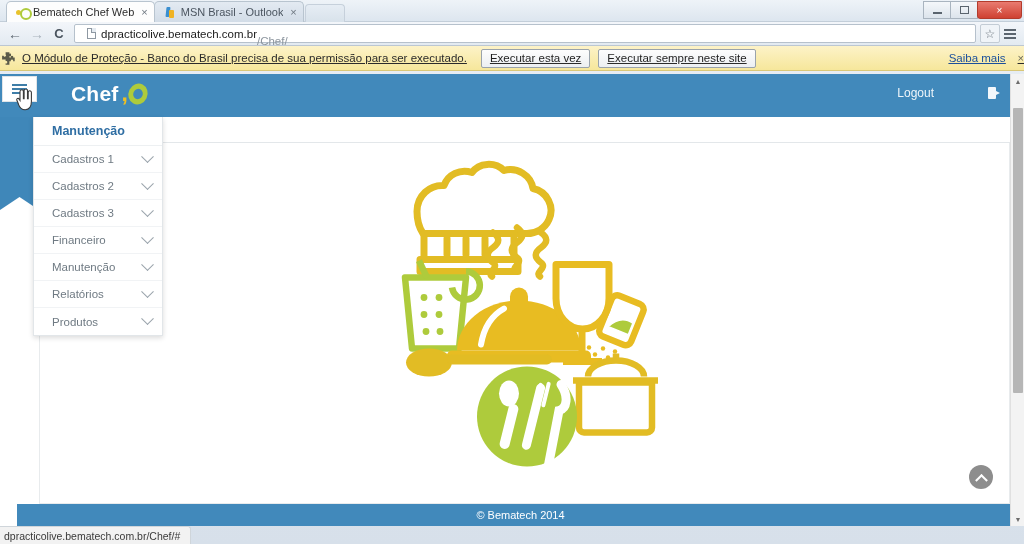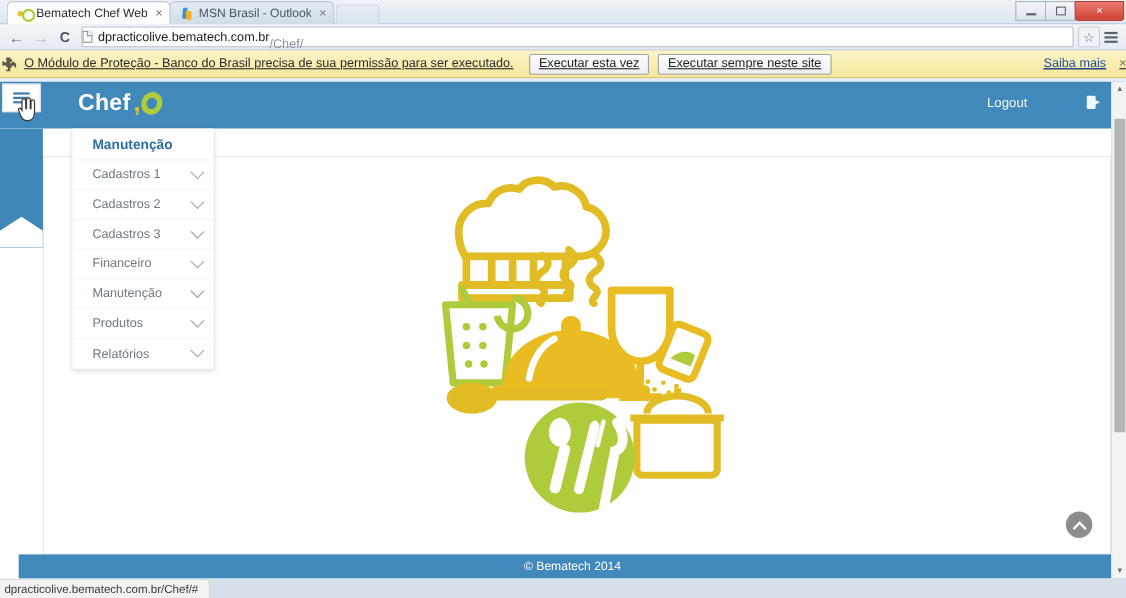--- a/index.html
+++ b/index.html
@@ -125,21 +125,21 @@
   }
   .navbtn.fwd { color: #a9b2bb; }
   .navbtn.reload { font-size: 13px; font-weight: bold; color: #4a545e; }
   .urlbar {
     flex: 1 1 auto; height: 19px;
     margin: 0 4px;
     background: #ffffff;
     border: 1px solid #b6c1cc;
     border-radius: 2px;
     display: flex; align-items: center;
-    padding: 0 0;
+    padding: 0 12px;
     font-size: 11.5px;
   }
   .page-icon {
     width: 9px; height: 11px;
     border: 1px solid #8e98a2;
     background: #fff;
     margin-right: 5px; flex: 0 0 9px;
     position: relative;
   }
   .page-icon::after {
@@ -293,21 +293,20 @@
 
   
   .dropdown {
     position: absolute; left: 33px; top: 43px;
     width: 130px;
     background: #ffffff;
     border: 1px solid #e2e6e9;
     border-top: none;
     box-shadow: 0 2px 5px rgba(0,0,0,.14);
     z-index: 5;
-    margin-left: 32px;
   }
   .dd-title {
     height: 29px;
     display: flex; align-items: center;
     padding-left: 18px;
     font-size: 12.5px; font-weight: bold; color: #2f6ea3;
     background: #ffffff;
     border-bottom: 1px solid #edf0f2;
   }
   .dd-item {
@@ -605,25 +604,25 @@
       </div>
       <div class="dd-item">
         <span class="dd-label">Financeiro</span>
         <span class="chev"></span>
       </div>
       <div class="dd-item">
         <span class="dd-label">Manutenção</span>
         <span class="chev"></span>
       </div>
       <div class="dd-item">
+        <span class="dd-label">Relatórios</span>
+        <span class="chev"></span>
+      </div>
+      <div class="dd-item">
         <span class="dd-label">Produtos</span>
-        <span class="chev"></span>
-      </div>
-      <div class="dd-item">
-        <span class="dd-label">Relatórios</span>
         <span class="chev"></span>
       </div>
     </div>
 
     <div class="appfooter">
       <span>© Bematech 2014</span>
     </div>
 
     <div class="pagescroll">
       <span class="arrow up">▲</span>

